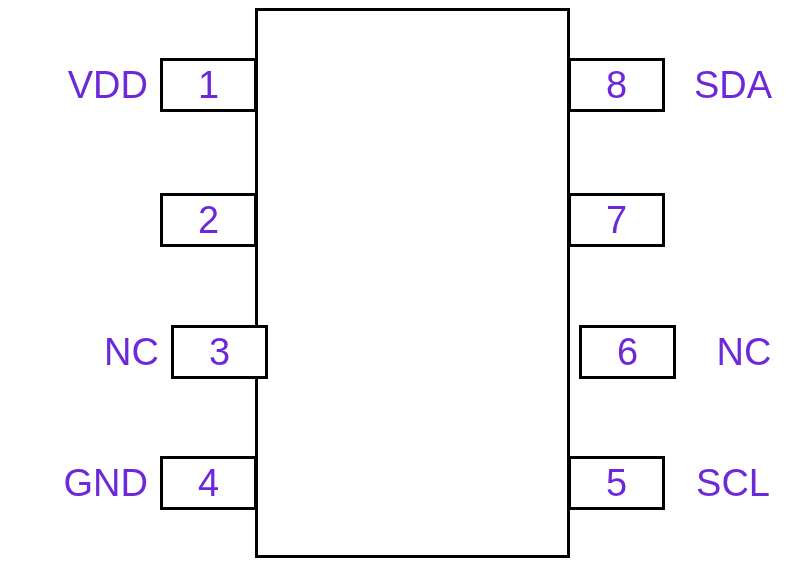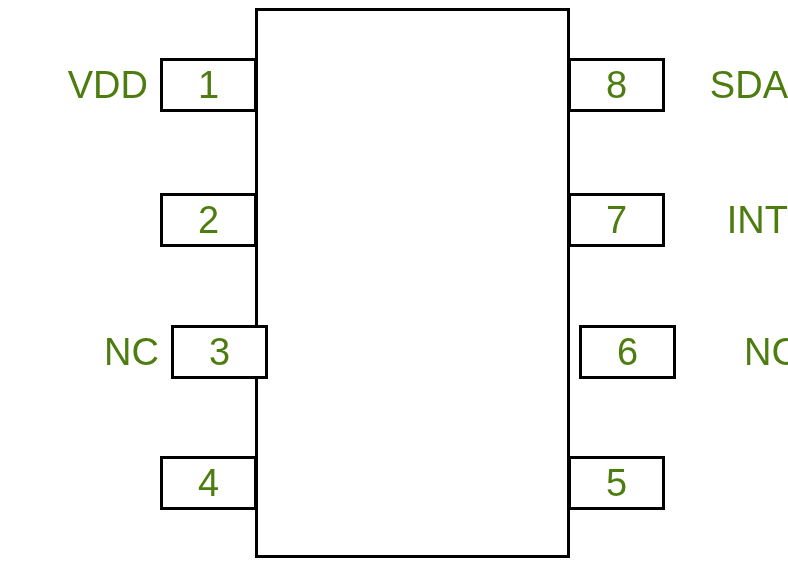--- a/index.html
+++ b/index.html
@@ -6,21 +6,21 @@
     margin: 0;
     padding: 0;
     background: #ffffff;
   }
   .canvas {
     position: relative;
     width: 788px;
     height: 566px;
     background: #ffffff;
     font-family: "Liberation Sans", sans-serif;
-    color: #4d7c0f;
+    color: #6d28d9;
     overflow: hidden;
   }
   .chip-body {
     position: absolute;
     left: 255px;
     top: 8px;
     width: 315px;
     height: 550px;
     border: 3px solid #000000;
     box-sizing: border-box;
@@ -51,21 +51,21 @@
     white-space: nowrap;
   }
   .pin-label.left {
     left: 0px;
     width: 148px;
     text-align: right;
   }
   .pin-label.right {
     left: 678px;
     width: 110px;
-    text-align: right;
+    text-align: center;
   }
 
   .row1 { top: 58px; }
   .row2 { top: 193px; }
   .row3 { top: 325px; margin-left: 11px; }
   .row4 { top: 456px; }
 </style>
 </head>
 <body>
 
@@ -80,36 +80,37 @@
 
   <div class="pin-box left row2">
     <span>2</span>
   </div>
 
   <div class="pin-label left row3">NC</div>
   <div class="pin-box left row3">
     <span>3</span>
   </div>
 
+  <div class="pin-label left row4">GND</div>
   <div class="pin-box left row4">
     <span>4</span>
   </div>
 
   <div class="pin-box right row1">
     <span>8</span>
   </div>
   <div class="pin-label right row1">SDA</div>
 
   <div class="pin-box right row2">
     <span>7</span>
   </div>
-  <div class="pin-label right row2">INT</div>
 
   <div class="pin-box right row3">
     <span>6</span>
   </div>
   <div class="pin-label right row3">NC</div>
 
   <div class="pin-box right row4">
     <span>5</span>
   </div>
+  <div class="pin-label right row4">SCL</div>
 
 </div>
 
 </body></html>

